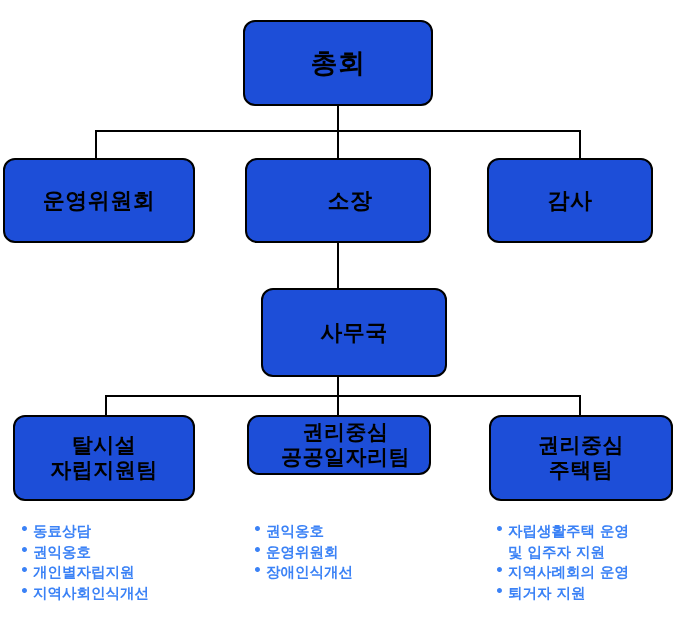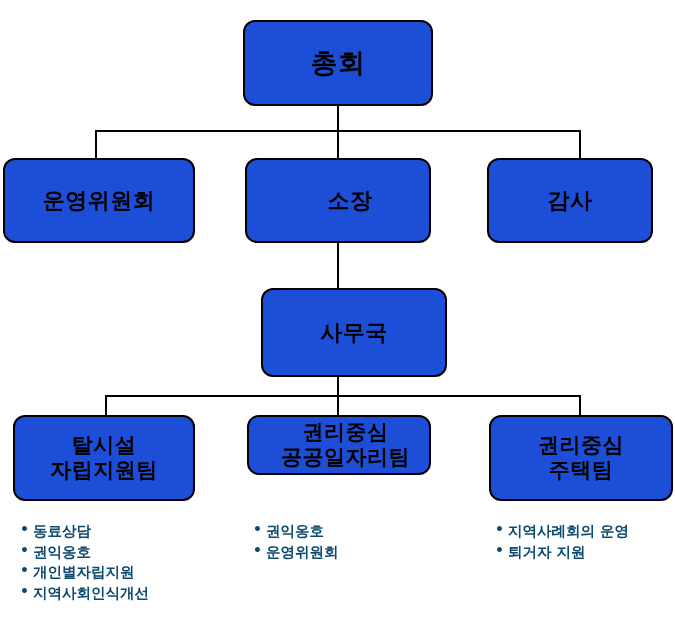--- a/index.html
+++ b/index.html
@@ -60,21 +60,21 @@
     margin: 0;
     padding: 0;
   }
   .notes li {
     position: relative;
     padding-left: 13px;
     font-size: 14.5px;
     font-weight: bold;
     line-height: 1.42;
     white-space: pre-line;
-    color: #0c4a6e;
+    color: #3b82f6;
   }
   .notes li::before {
     content: "\2022";
     position: absolute;
     left: 0;
     top: -1px;
     font-size: 14px;
   }
 </style>
 </head>
@@ -123,23 +123,26 @@
       <li>권익옹호</li>
       <li>개인별자립지원</li>
       <li>지역사회인식개선</li>
     </ul>
   </div>
 
   <div class="notes" style="left:253px; top:521px; width:200px;">
     <ul>
       <li>권익옹호</li>
       <li>운영위원회</li>
+      <li>장애인식개선</li>
     </ul>
   </div>
 
   <div class="notes" style="left:495px; top:521px; width:175px;">
     <ul>
+      <li>자립생활주택 운영
+및 입주자 지원</li>
       <li>지역사례회의 운영</li>
       <li>퇴거자 지원</li>
     </ul>
   </div>
 
 </div>
 
 </body></html>

